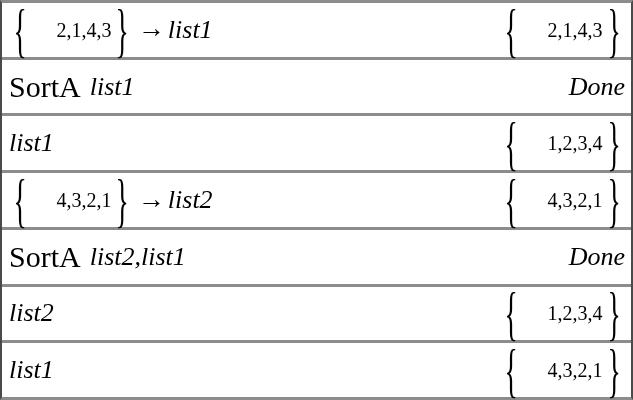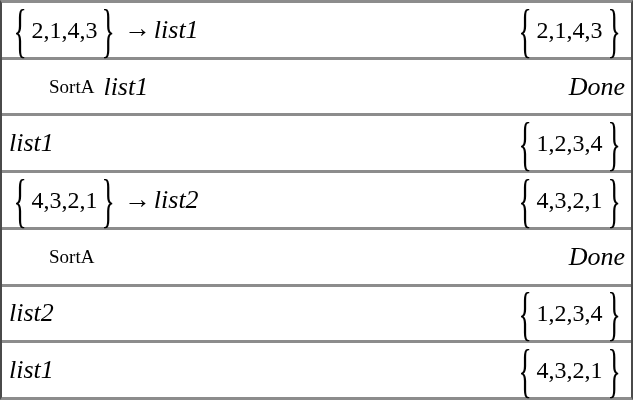--- a/index.html
+++ b/index.html
@@ -65,22 +65,21 @@
   .tok {
     display: inline-block;
   }
   .tok-ident {
     font-style: italic;
     font-size: 26px;
     letter-spacing: 0px;
   }
   .tok-cmd {
     font-style: normal;
-    font-size: 19px;
-    margin-left: 40px;
+    font-size: 30px;
   }
   .tok-arrow {
     font-style: normal;
     font-size: 27px;
     padding: 0 3px 0 4px;
     position: relative;
     top: -1px;
   }
   .tok-space {
     display: inline-block;
@@ -98,23 +97,24 @@
     font-size: 30px;
     line-height: 0.8;
     display: inline-block;
     transform: scaleY(1.95) scaleX(0.92);
     transform-origin: center center;
     padding: 0 1px;
     margin: 0 3px;
     font-family: "Liberation Serif", "DejaVu Serif", serif;
   }
   .list-items {
-    font-size: 24px;
+    font-size: 20px;
     font-style: normal;
     letter-spacing: 0px;
+    margin-left: 25px;
   }
 </style>
 </head>
 <body>
 
 <div id="cas-history">
 
   <div class="history-row">
     <div class="entry-expr">
       <span class="list-group">
@@ -174,20 +174,21 @@
           <span class="list-items">4,3,2,1</span>
           <span class="brace">}</span>
       </span>
     </div>
   </div>
 
   <div class="history-row">
     <div class="entry-expr">
       <span class="tok tok-cmd">SortA</span>
       <span class="tok-space"></span>
+      <span class="tok tok-ident">list2,list1</span>
     </div>
     <div class="entry-result">
       <span class="tok tok-ident">Done</span>
     </div>
   </div>
 
   <div class="history-row">
     <div class="entry-expr">
       <span class="tok tok-ident">list2</span>
     </div>

